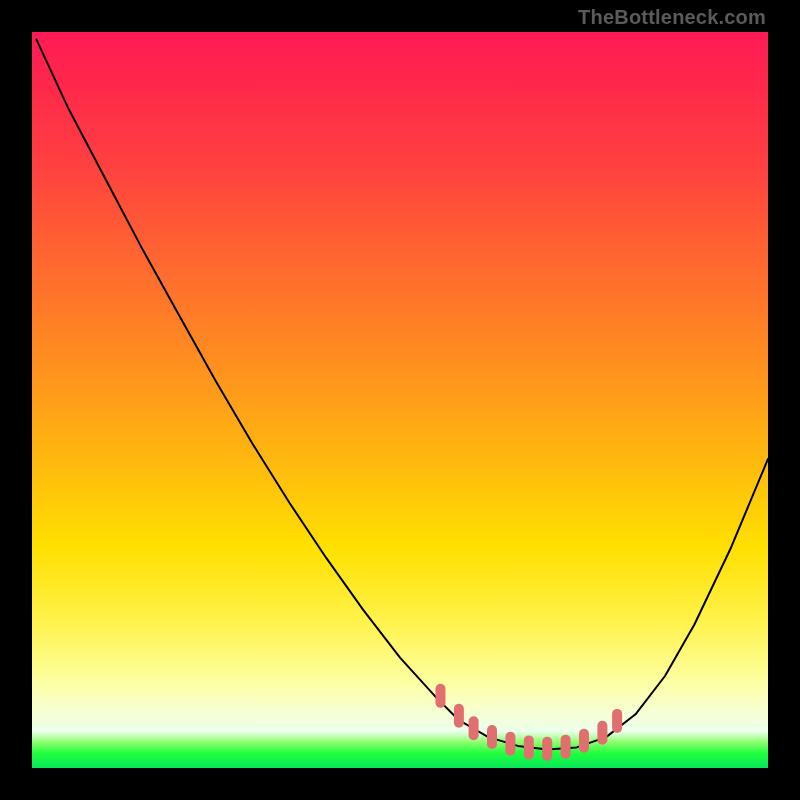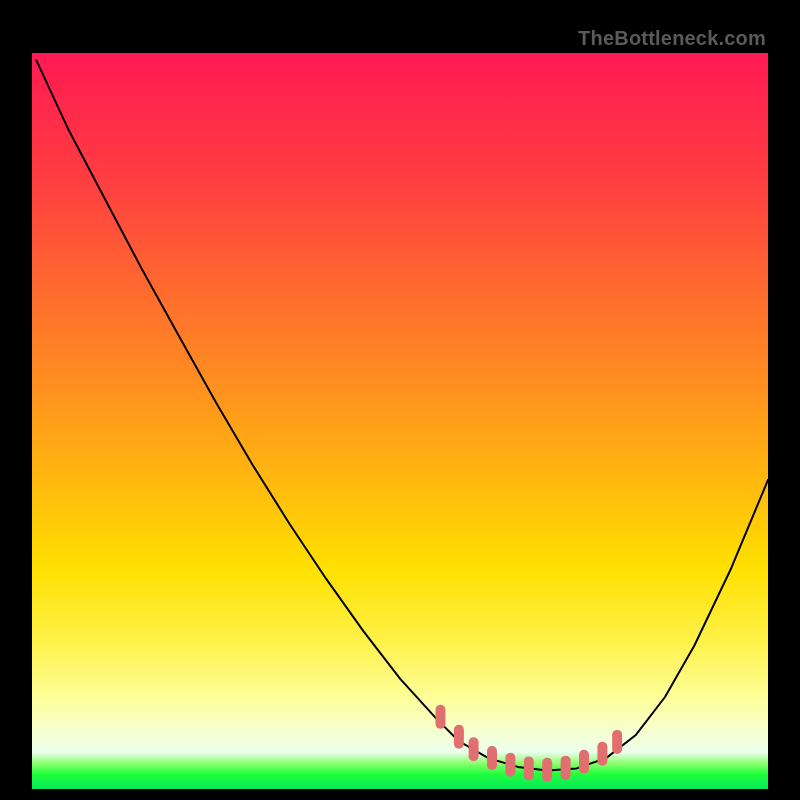--- a/index.html
+++ b/index.html
@@ -9,21 +9,20 @@
     height: 800px;
     background: #000;
     overflow: hidden;
     font-family: Arial, Helvetica, sans-serif;
   }
   .frame {
     position: relative;
     width: 800px;
     height: 724px;
     background: #000;
-    margin-top: 21px;
   }
   .plot-area {
     position: absolute;
     left: 32px;
     top: 32px;
     width: 736px;
     height: 736px;
     
     background: linear-gradient(to bottom,
       #ff1a55 0%,

